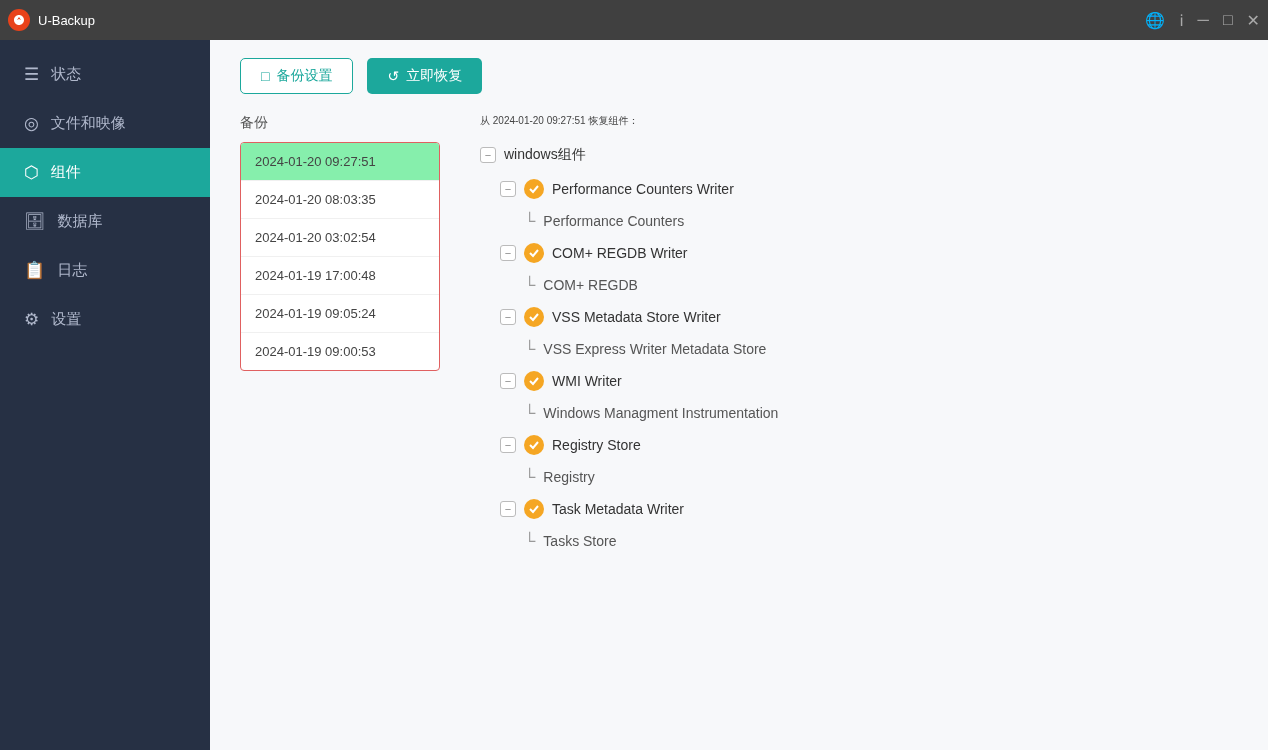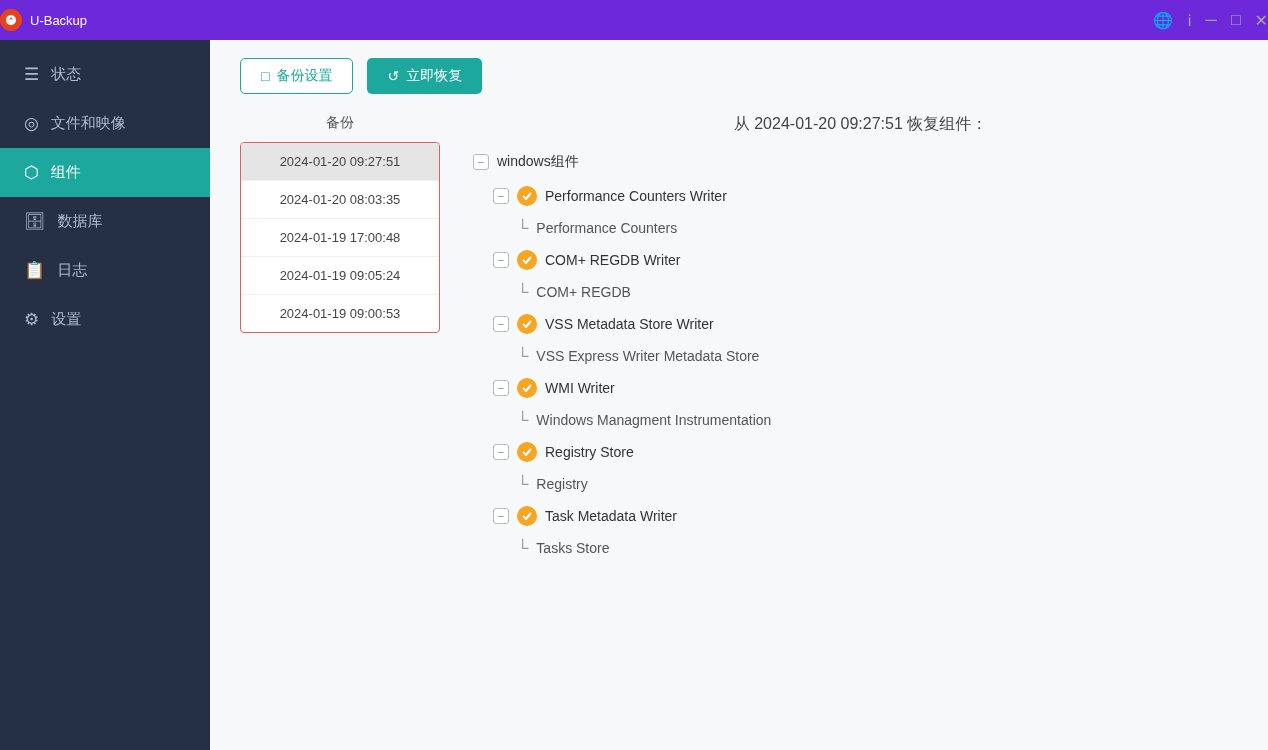--- a/index.html
+++ b/index.html
@@ -8,24 +8,24 @@
       height: 750px;
       font-family: "Microsoft YaHei", "PingFang SC", sans-serif;
       background: #f0f0f0;
       overflow: hidden;
     }
 
     
     .title-bar {
       width: 100%;
       height: 40px;
-      background: #6d28d9;
-      display: flex;
-      align-items: center;
-      padding: 0 0;
+      background: #404040;
+      display: flex;
+      align-items: center;
+      padding: 0 8px;
       user-select: none;
     }
     .title-bar-logo {
       width: 22px;
       height: 22px;
       background: #e8421a;
       border-radius: 50%;
       display: flex;
       align-items: center;
       justify-content: center;
@@ -119,22 +119,21 @@
       background: #1ca89c;
       color: #fff;
     }
 
     
     .two-pane {
       display: flex;
       flex: 1;
       overflow: hidden;
       padding: 0 0 16px 30px;
-      gap: 9px;
-      text-align: center;
+      gap: 16px;
     }
 
     
     .backup-pane {
       width: 200px;
       flex-shrink: 0;
       display: flex;
       flex-direction: column;
     }
     .pane-header {
@@ -151,33 +150,33 @@
     }
     .backup-item {
       padding: 11px 14px;
       font-size: 13px;
       color: #444;
       cursor: pointer;
       border-bottom: 1px solid #f0f0f0;
     }
     .backup-item:last-child { border-bottom: none; }
     .backup-item.selected {
-      background: #e5e5e5;
+      background: #86efac;
     }
 
     
     .component-pane {
       flex: 1;
       display: flex;
       flex-direction: column;
       padding: 0 20px 0 24px;
       overflow: hidden;
     }
     .component-header {
-      font-size: 16px;
+      font-size: 10px;
       color: #444;
       padding: 6px 0 10px 0;
     }
     .component-list {
       flex: 1;
       overflow-y: auto;
       padding-right: 10px;
     }
     .component-list::-webkit-scrollbar { width: 6px; }
     .component-list::-webkit-scrollbar-thumb { background: #ccc; border-radius: 3px; }
@@ -303,20 +302,21 @@
       </button>
     </div>
 
     <div class="two-pane">
 
       <div class="backup-pane">
         <div class="pane-header">备份</div>
         <div class="backup-list">
           <div class="backup-item selected">2024-01-20 09:27:51</div>
           <div class="backup-item">2024-01-20 08:03:35</div>
+          <div class="backup-item">2024-01-20 03:02:54</div>
           <div class="backup-item">2024-01-19 17:00:48</div>
           <div class="backup-item">2024-01-19 09:05:24</div>
           <div class="backup-item">2024-01-19 09:00:53</div>
         </div>
       </div>
 
       <div class="component-pane">
         <div class="component-header">从 2024-01-20 09:27:51 恢复组件：</div>
         <div class="component-list">
 

